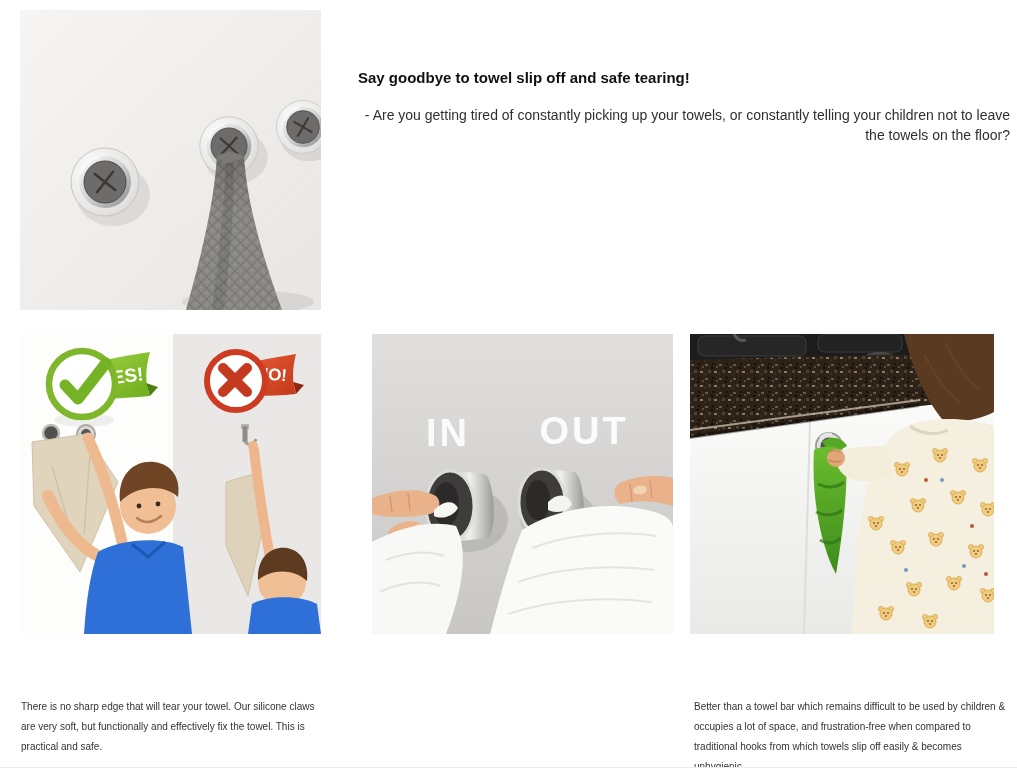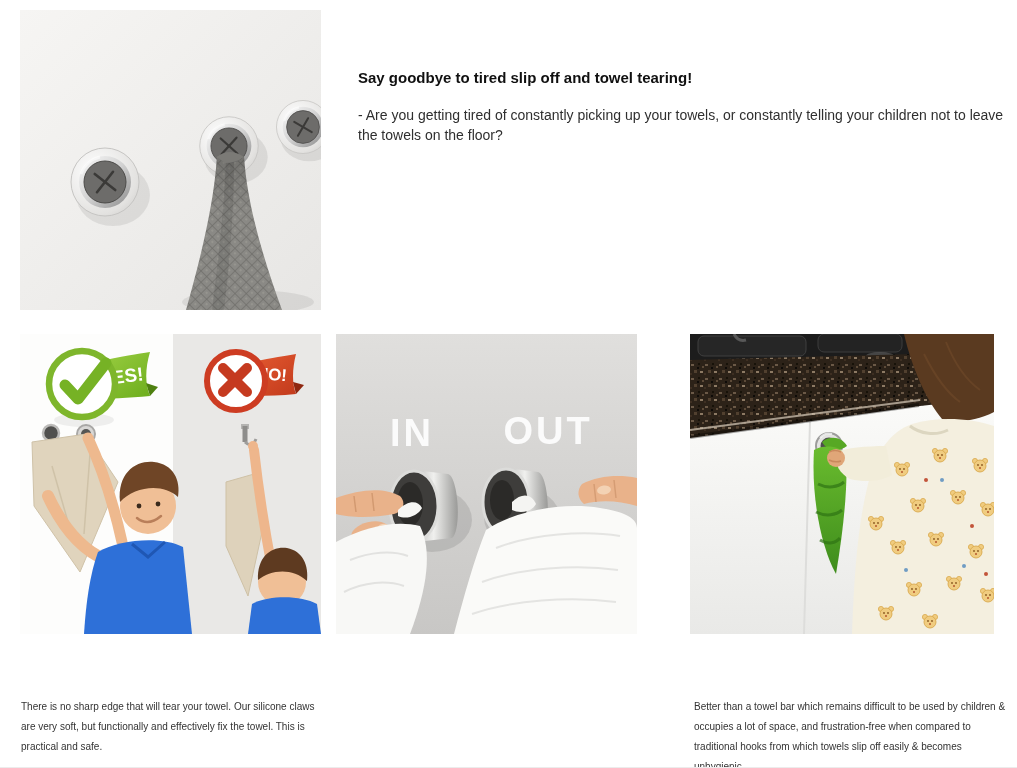--- a/index.html
+++ b/index.html
@@ -5,23 +5,23 @@
   html,body{margin:0;padding:0;background:#ffffff;}
   .page{
     position:relative;width:1017px;height:768px;background:#ffffff;overflow:hidden;
     font-family:"Liberation Sans", sans-serif;color:#333;
   }
   figure{margin:0;padding:0;position:absolute;}
   figure svg{display:block;}
   .hero-photo{left:20px;top:10px;width:301px;height:300px;}
   .hero-text{position:absolute;left:358px;top:68px;width:652px;font-size:14px;line-height:20px;color:#2f2f2f;}
   .hero-text h3{font-size:15px;font-weight:bold;color:#101010;margin:0 0 17px 0;}
-  .hero-text p{margin:0 0 13px 0;}
+  .hero-text p{margin:0 0 13px 0;text-align:right;}
   .feature-photo-1{left:20px;top:334px;width:301px;height:300px;}
-  .feature-photo-2{left:336px;top:334px;width:301px;height:300px;}
+  .feature-photo-2{left:372px;top:334px;width:301px;height:300px;}
   .feature-photo-3{left:690px;top:334px;width:304px;height:300px;}
   .caption{position:absolute;top:659px;font-size:10px;line-height:20px;color:#333;margin-top:38px;}
   .caption-1{left:21px;width:302px;}
   .caption-2{left:359px;width:300px;}
   .caption-3{left:694px;width:314px;}
   .bottom-rule{position:absolute;left:0;bottom:0;width:1017px;height:1px;background:#ececec;}
   text{font-family:"Liberation Sans", sans-serif;}
 </style>
 </head>
 <body>
@@ -97,21 +97,21 @@
         <ellipse cx="228" cy="292" rx="66" ry="12" fill="#000000" opacity="0.07"></ellipse>
         <path d="M 197,146 C 194,195 180,250 166,300 L 262,300 C 243,248 227,194 224,146 C 218,155 203,155 197,146 Z" fill="url(#waffleP)"></path>
         <path d="M 197,146 C 194,195 180,250 166,300 L 262,300 C 243,248 227,194 224,146 C 218,155 203,155 197,146 Z" fill="url(#towelShade)"></path>
         <path d="M 206,150 C 204,200 198,252 192,300 L 204,300 C 210,250 214,200 214,152 Z" fill="#000000" opacity="0.10"></path>
         <path d="M 197,147 Q 209,137 224,147 Q 215,153 205,153 Z" fill="#7b7a76"></path>
       </g>
     </svg>
   </figure>
 
   <div class="hero-text">
-    <h3>Say goodbye to tired slip off and towel tearing!</h3>
+    <h3>Say goodbye to towel slip off and safe tearing!</h3>
     <p>- Are you getting tired of constantly picking up your towels, or constantly telling your children not to leave the towels on the floor?</p>
   </div>
 
   <figure class="feature-photo-1">
     <svg width="301" height="300" viewBox="0 0 301 300">
       <defs>
         <linearGradient id="ribbonG" x1="0" y1="0" x2="1" y2="1">
           <stop offset="0" stop-color="#9ed044"></stop>
             <stop offset="1" stop-color="#6cad1c"></stop>
         </linearGradient>

